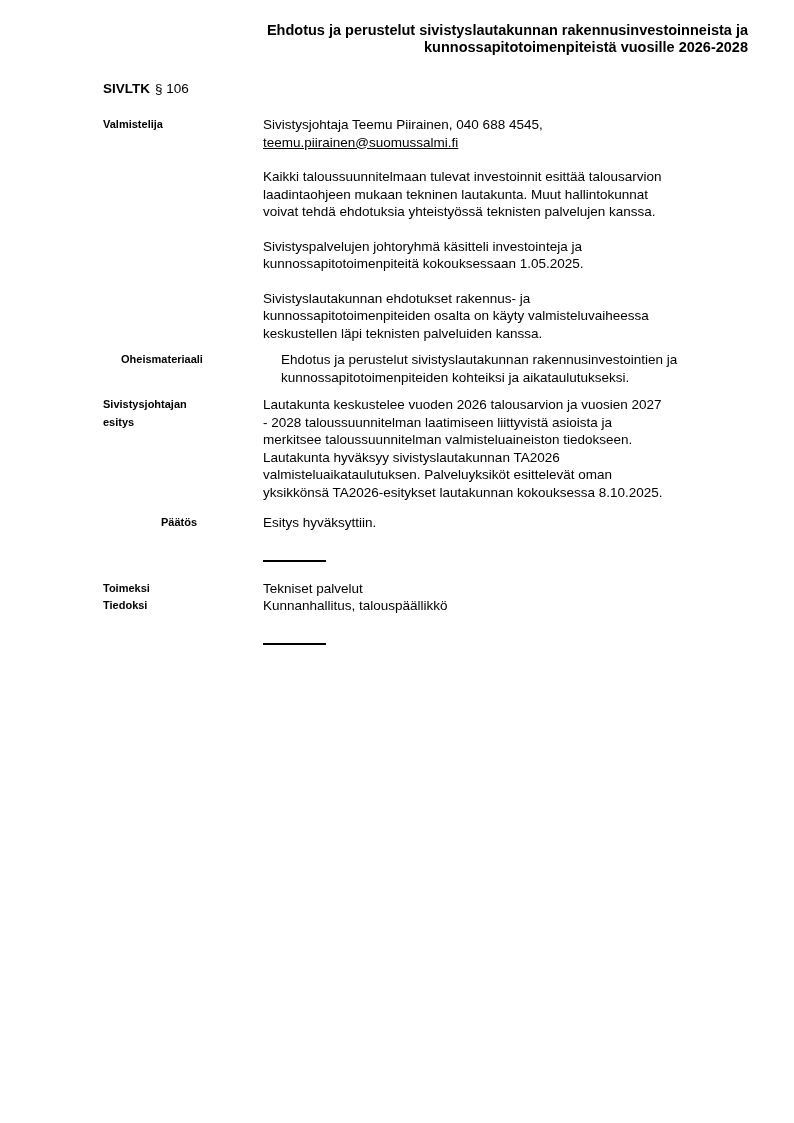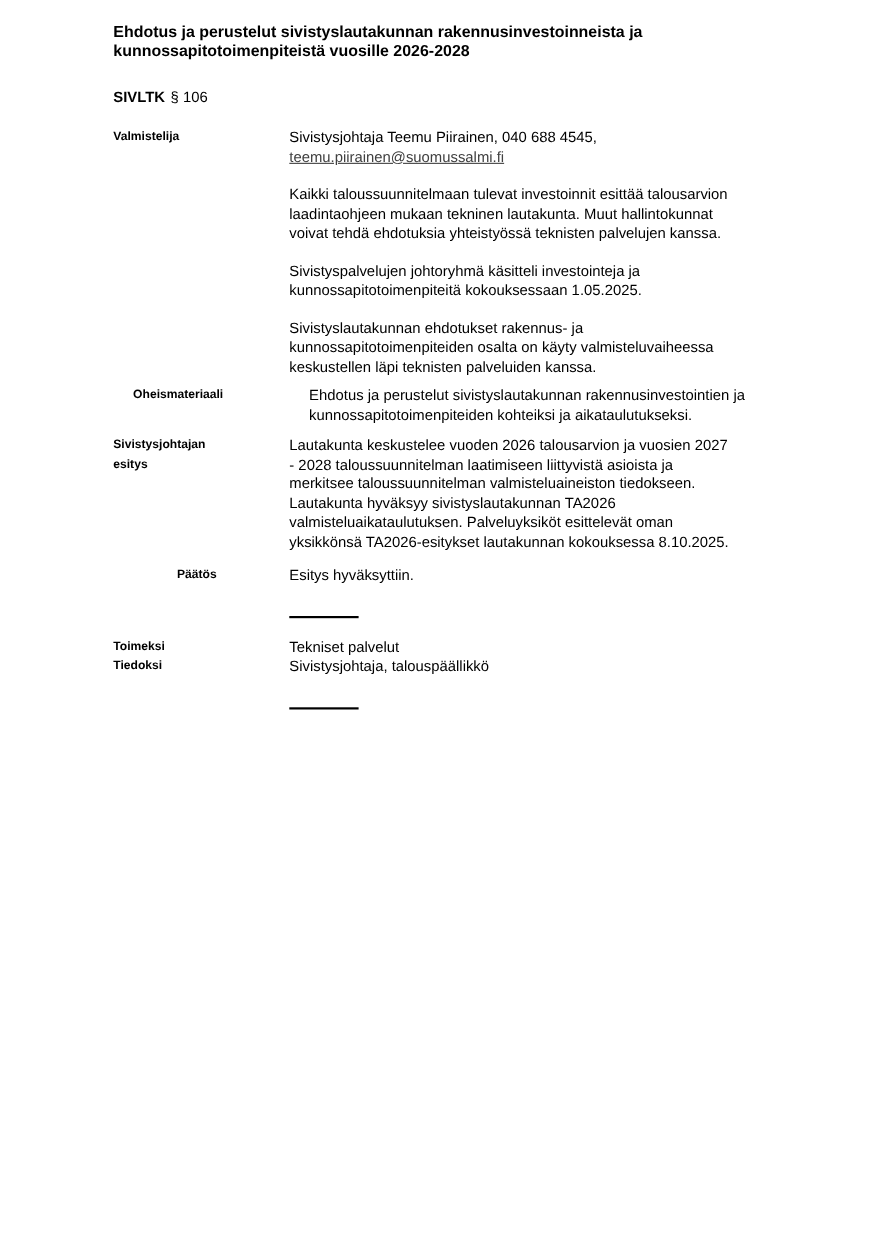--- a/index.html
+++ b/index.html
@@ -17,20 +17,21 @@
       left: 103px;
       top: 22px;
       width: 645px;
     }
     .title {
       margin: 0;
       font-size: 14.5px;
       font-weight: bold;
       line-height: 17px;
       white-space: pre-line;
+      text-align: right;
     }
     .code-line {
       margin-top: 24px;
       font-size: 13.5px;
       line-height: 17px;
     }
     .code-line .code-bold { font-weight: bold; margin-right: 5px; }
     .row { display: flex; align-items: flex-start; }
     .label-col { flex: 0 0 160px; width: 160px; }
     .label {
@@ -40,21 +41,21 @@
       white-space: pre-line;
     }
     .text-col {
       width: 470px;
       font-size: 13.5px;
       line-height: 17.5px;
     }
     .para { margin: 0; white-space: pre-line; }
     .para + .para { margin-top: 17px; }
     .email-link {
-      color: #404040;
+      color: #000000;
       text-decoration: underline;
       cursor: pointer;
     }
     .row-valmistelija { margin-top: 19px; }
     .row-oheismateriaali { margin-top: 9px; margin-left: 18px; }
     .row-esitys { margin-top: 10px; }
     .row-paatos { margin-top: 13px; }
     .row-paatos .label-col { flex-basis: 168px; width: 168px; margin-left: -8px; text-align: center; }
     .divider-row-1 { margin-top: 28px; }
     .divider-row-2 { margin-top: 28px; }
@@ -137,21 +138,21 @@
       </div>
     </div>
 
     <div class="row row-jakelu">
       <div class="label-col">
         <div class="label jakelu-line">Toimeksi</div>
         <div class="label jakelu-line">Tiedoksi</div>
       </div>
       <div class="text-col">
         <div class="jakelu-line">Tekniset palvelut</div>
-        <div class="jakelu-line">Sivistysjohtaja, talouspäällikkö</div>
+        <div class="jakelu-line">Kunnanhallitus, talouspäällikkö</div>
       </div>
     </div>
 
     <div class="row divider-row-2">
       <div class="label-col"></div>
       <div class="text-col">
         <div class="rule"></div>
       </div>
     </div>
 

